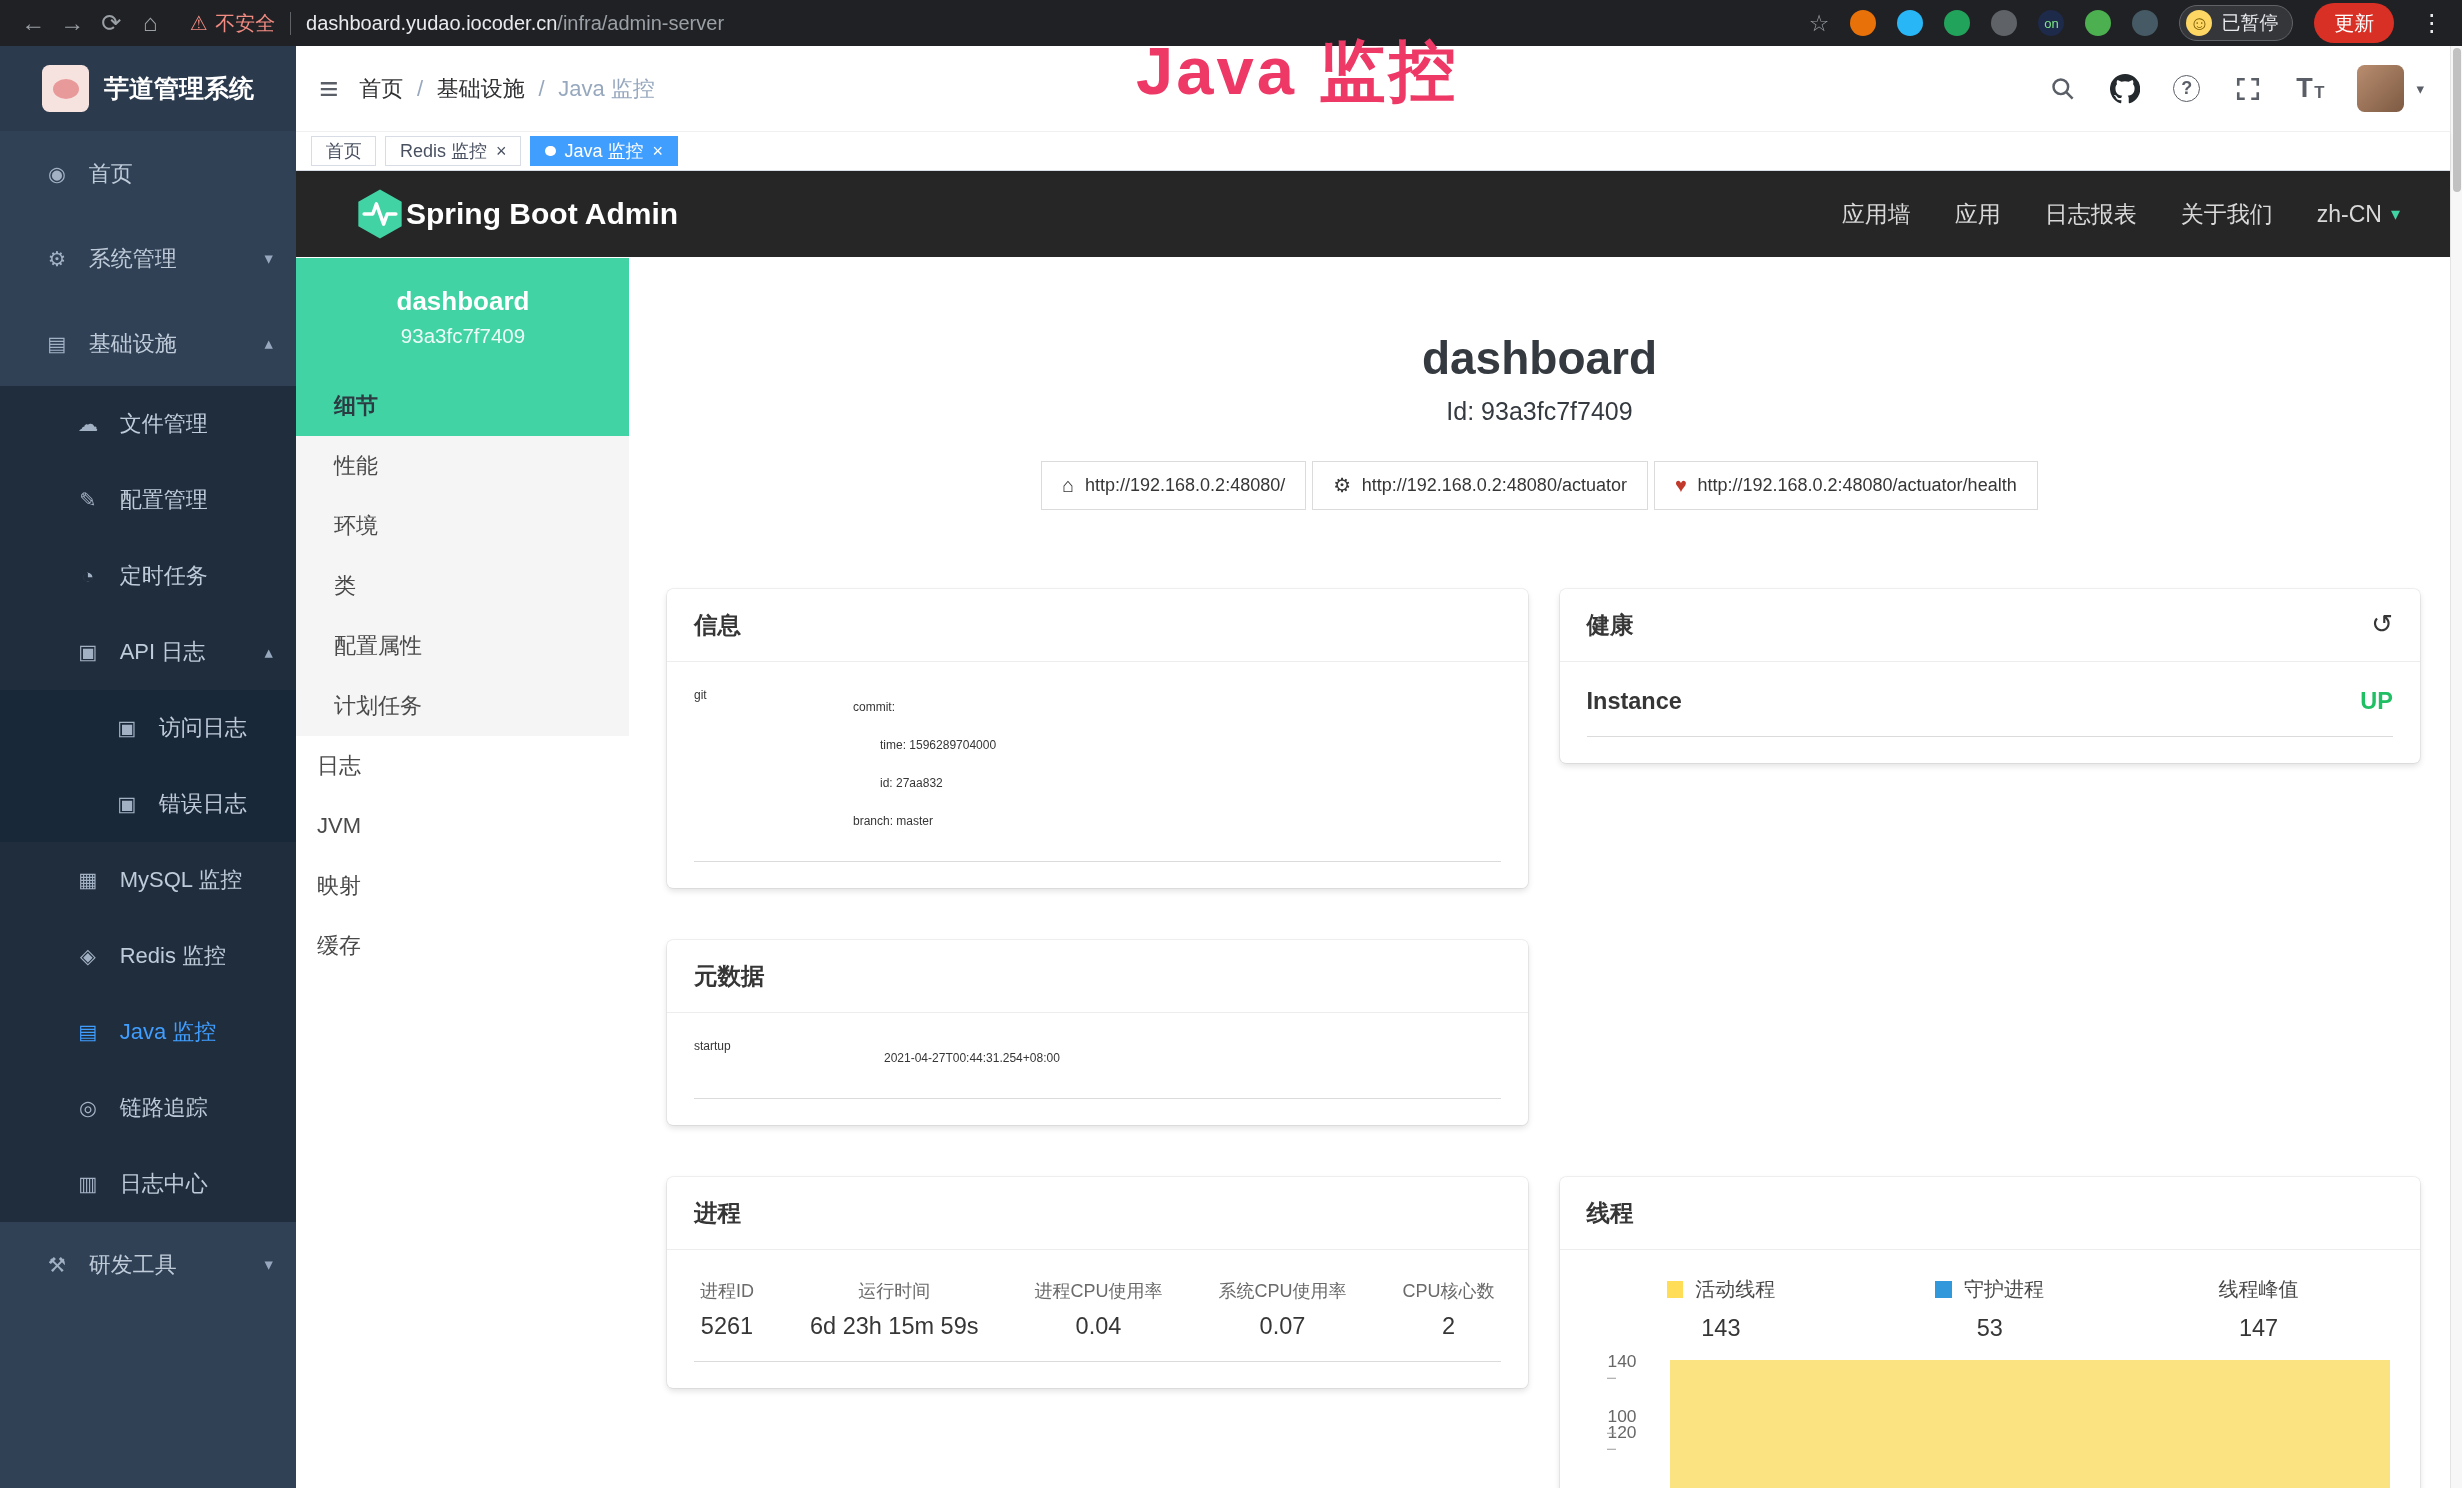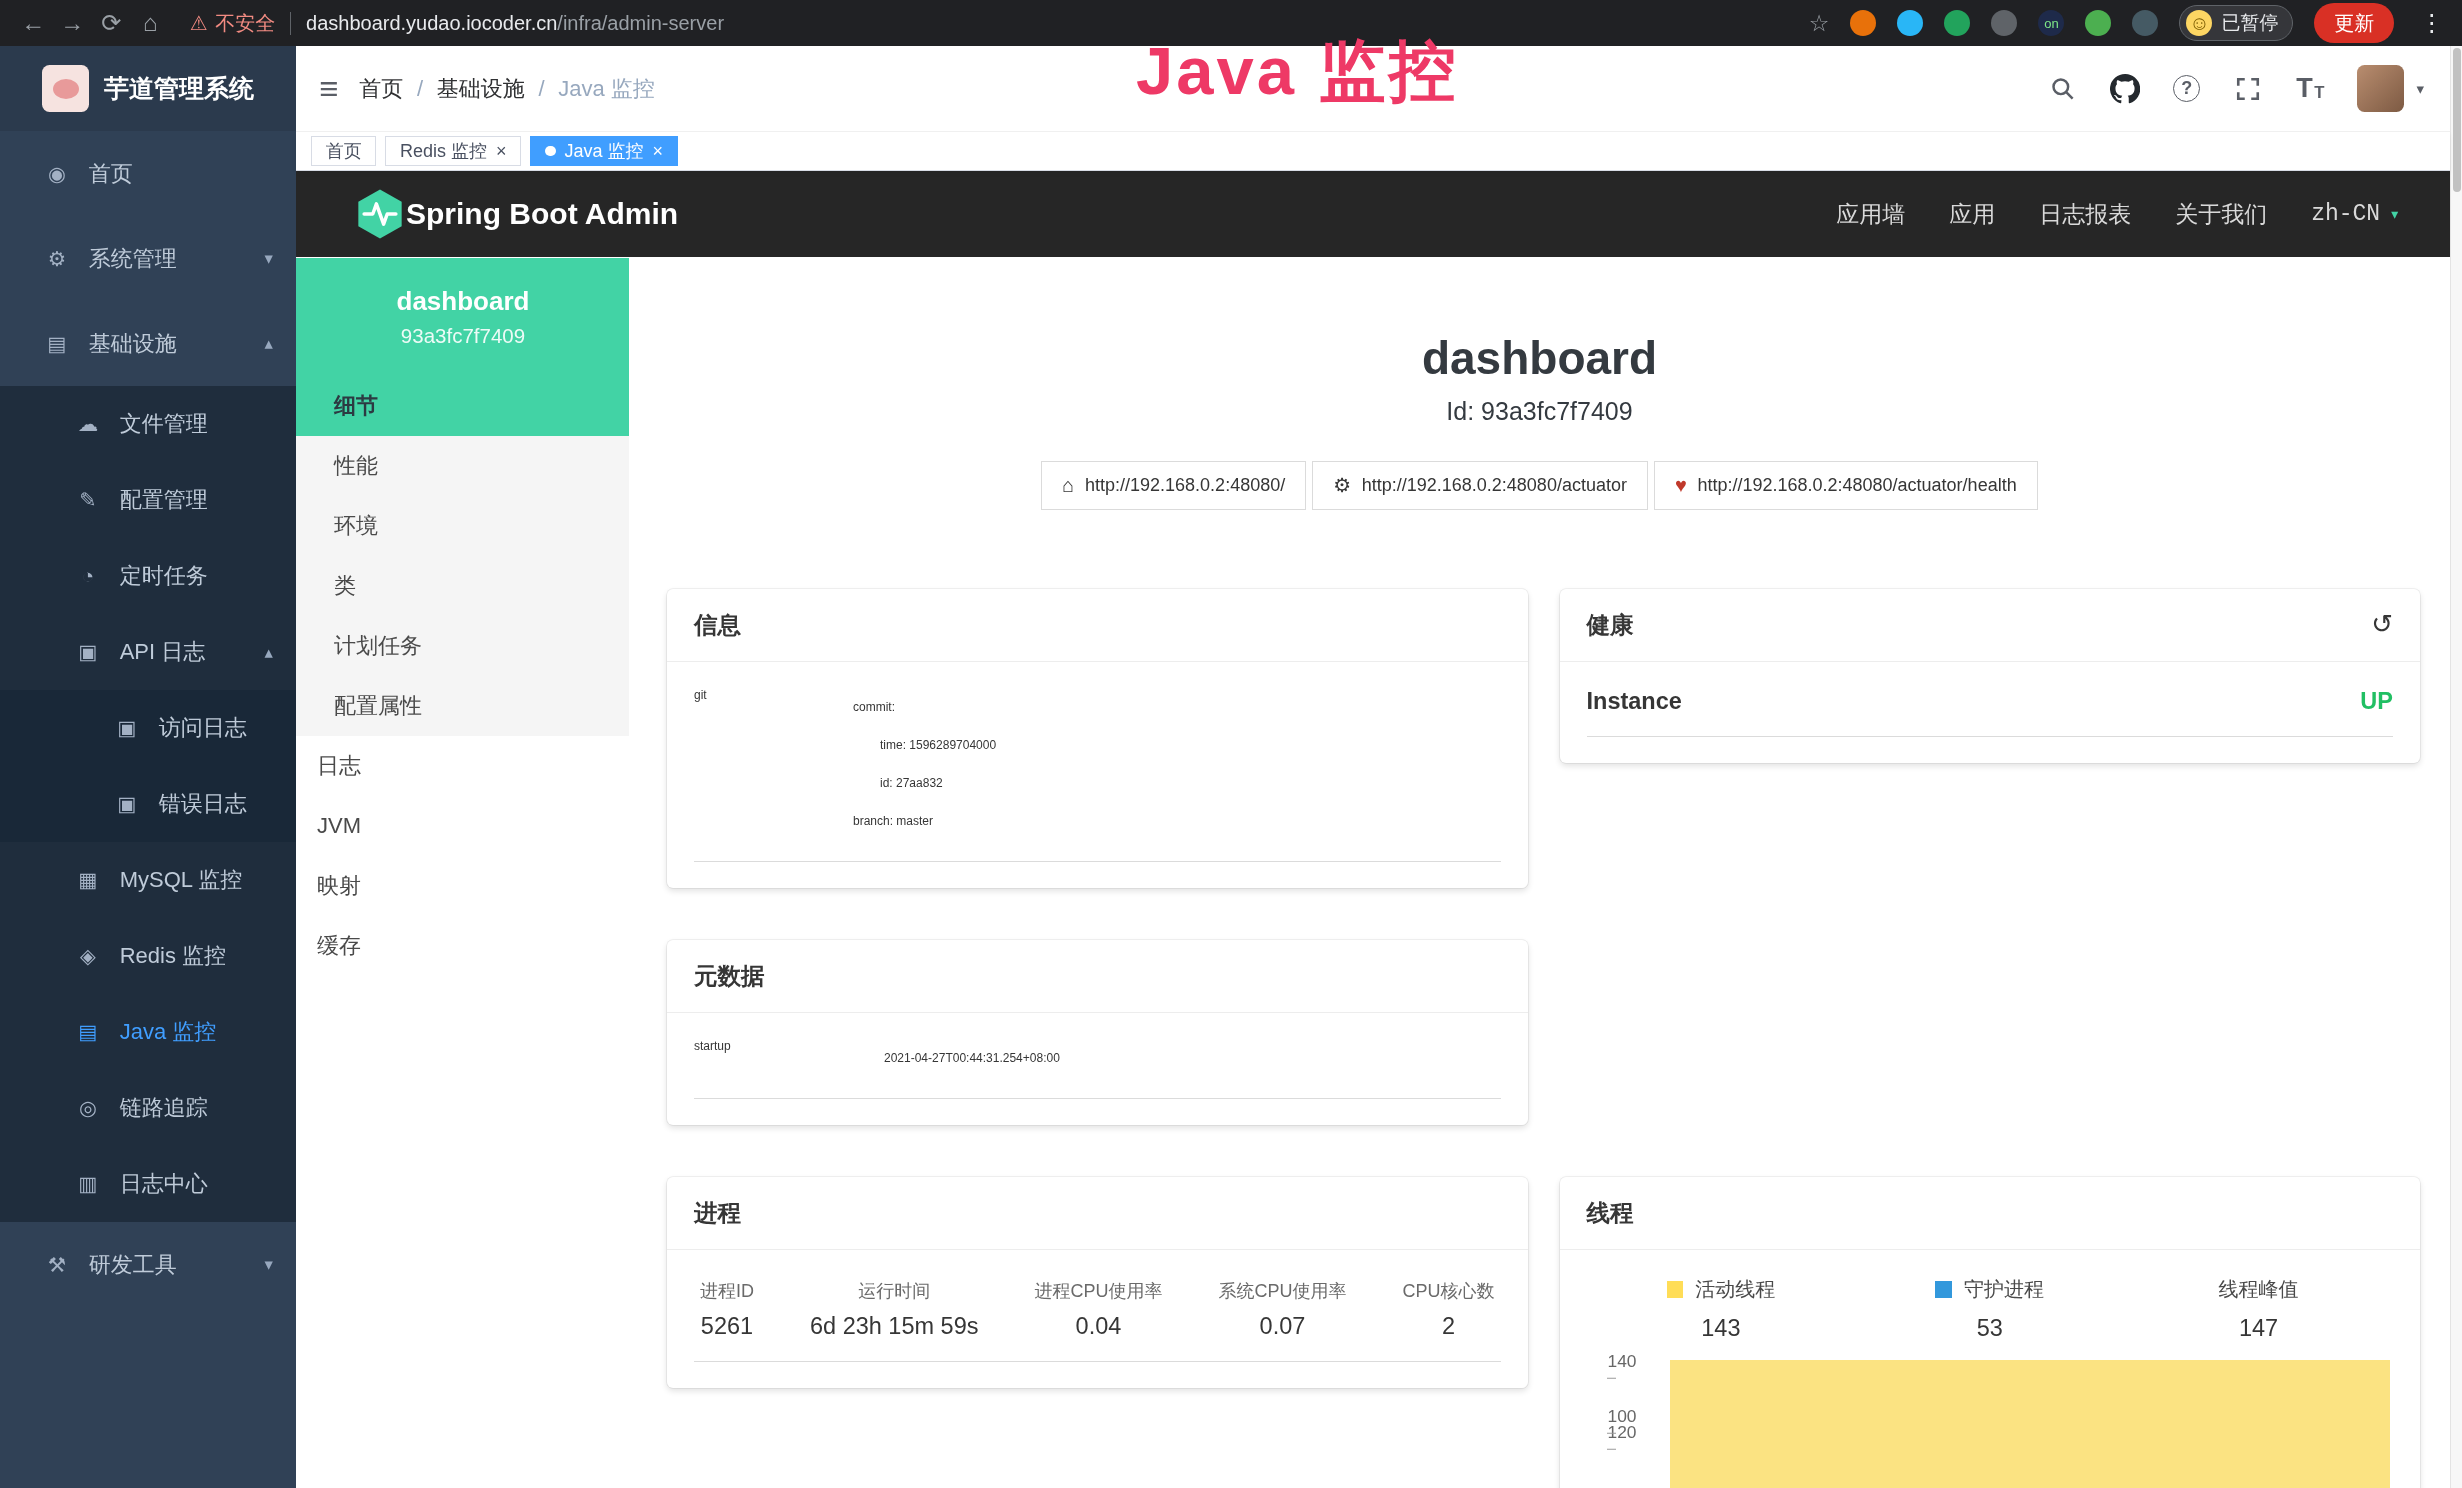--- a/index.html
+++ b/index.html
@@ -75,21 +75,21 @@
   .tab .dot { width:10.6px; height:10.6px; border-radius:50%; background:#fff; }
   .tab .close { font-size:18px; line-height:1; }
   .tab.active { background:#409eff; border-color:#409eff; color:#fff; }
 
   
   .sba-navbar { position:absolute; left:296px; top:171px; width:2154px; height:86px; background:#262626;
     display:flex; align-items:center; z-index:3; }
   .sba-brand { display:flex; align-items:center; margin-left:58px; font-size:30px; font-weight:bold; color:#fff; }
   .sba-logo { width:52px; height:52px; }
   .sba-nav { margin-left:auto; display:flex; align-items:center; gap:44px; margin-right:50px;
-    font-size:23px; color:#d9d9d9;font-family:Liberation Mono, monospace; }
+    font-size:23px; color:#d9d9d9; }
   .sba-nav .nav-link { cursor:pointer; white-space:nowrap; }
   .locale { display:flex; align-items:center; gap:9px; cursor:pointer; color:#d9d9d9; }
   .locale .chev { color:#42d3a5; font-size:18px; }
 
   
   .sba-sidebar { position:absolute; left:296px; top:258px; width:334px; height:1231px; background:#fff;
     font-size:22px; color:#4a4a4a; overflow:hidden; }
   .instance-head { height:118px; background:#42d3a5; display:flex; flex-direction:column; align-items:center;
     justify-content:center; gap:7.6px; cursor:pointer; }
   .instance-name { font-size:26px; font-weight:bold; color:#fff; }
@@ -343,22 +343,22 @@
 
   <div class="sba-sidebar">
     <div class="instance-head">
       <span class="instance-name">dashboard</span>
       <span class="instance-id">93a3fc7f7409</span>
     </div>
     <div class="side-item active">细节</div>
     <div class="side-item">性能</div>
     <div class="side-item">环境</div>
     <div class="side-item">类</div>
+    <div class="side-item">配置属性</div>
     <div class="side-item">计划任务</div>
-    <div class="side-item">配置属性</div>
     <div class="side-item root">日志</div>
     <div class="side-item root">JVM</div>
     <div class="side-item root">映射</div>
     <div class="side-item root">缓存</div>
   </div>
 
   <div class="sba-main">
     <div class="inst-title">dashboard</div>
     <div class="inst-sub">Id: 93a3fc7f7409</div>
 

